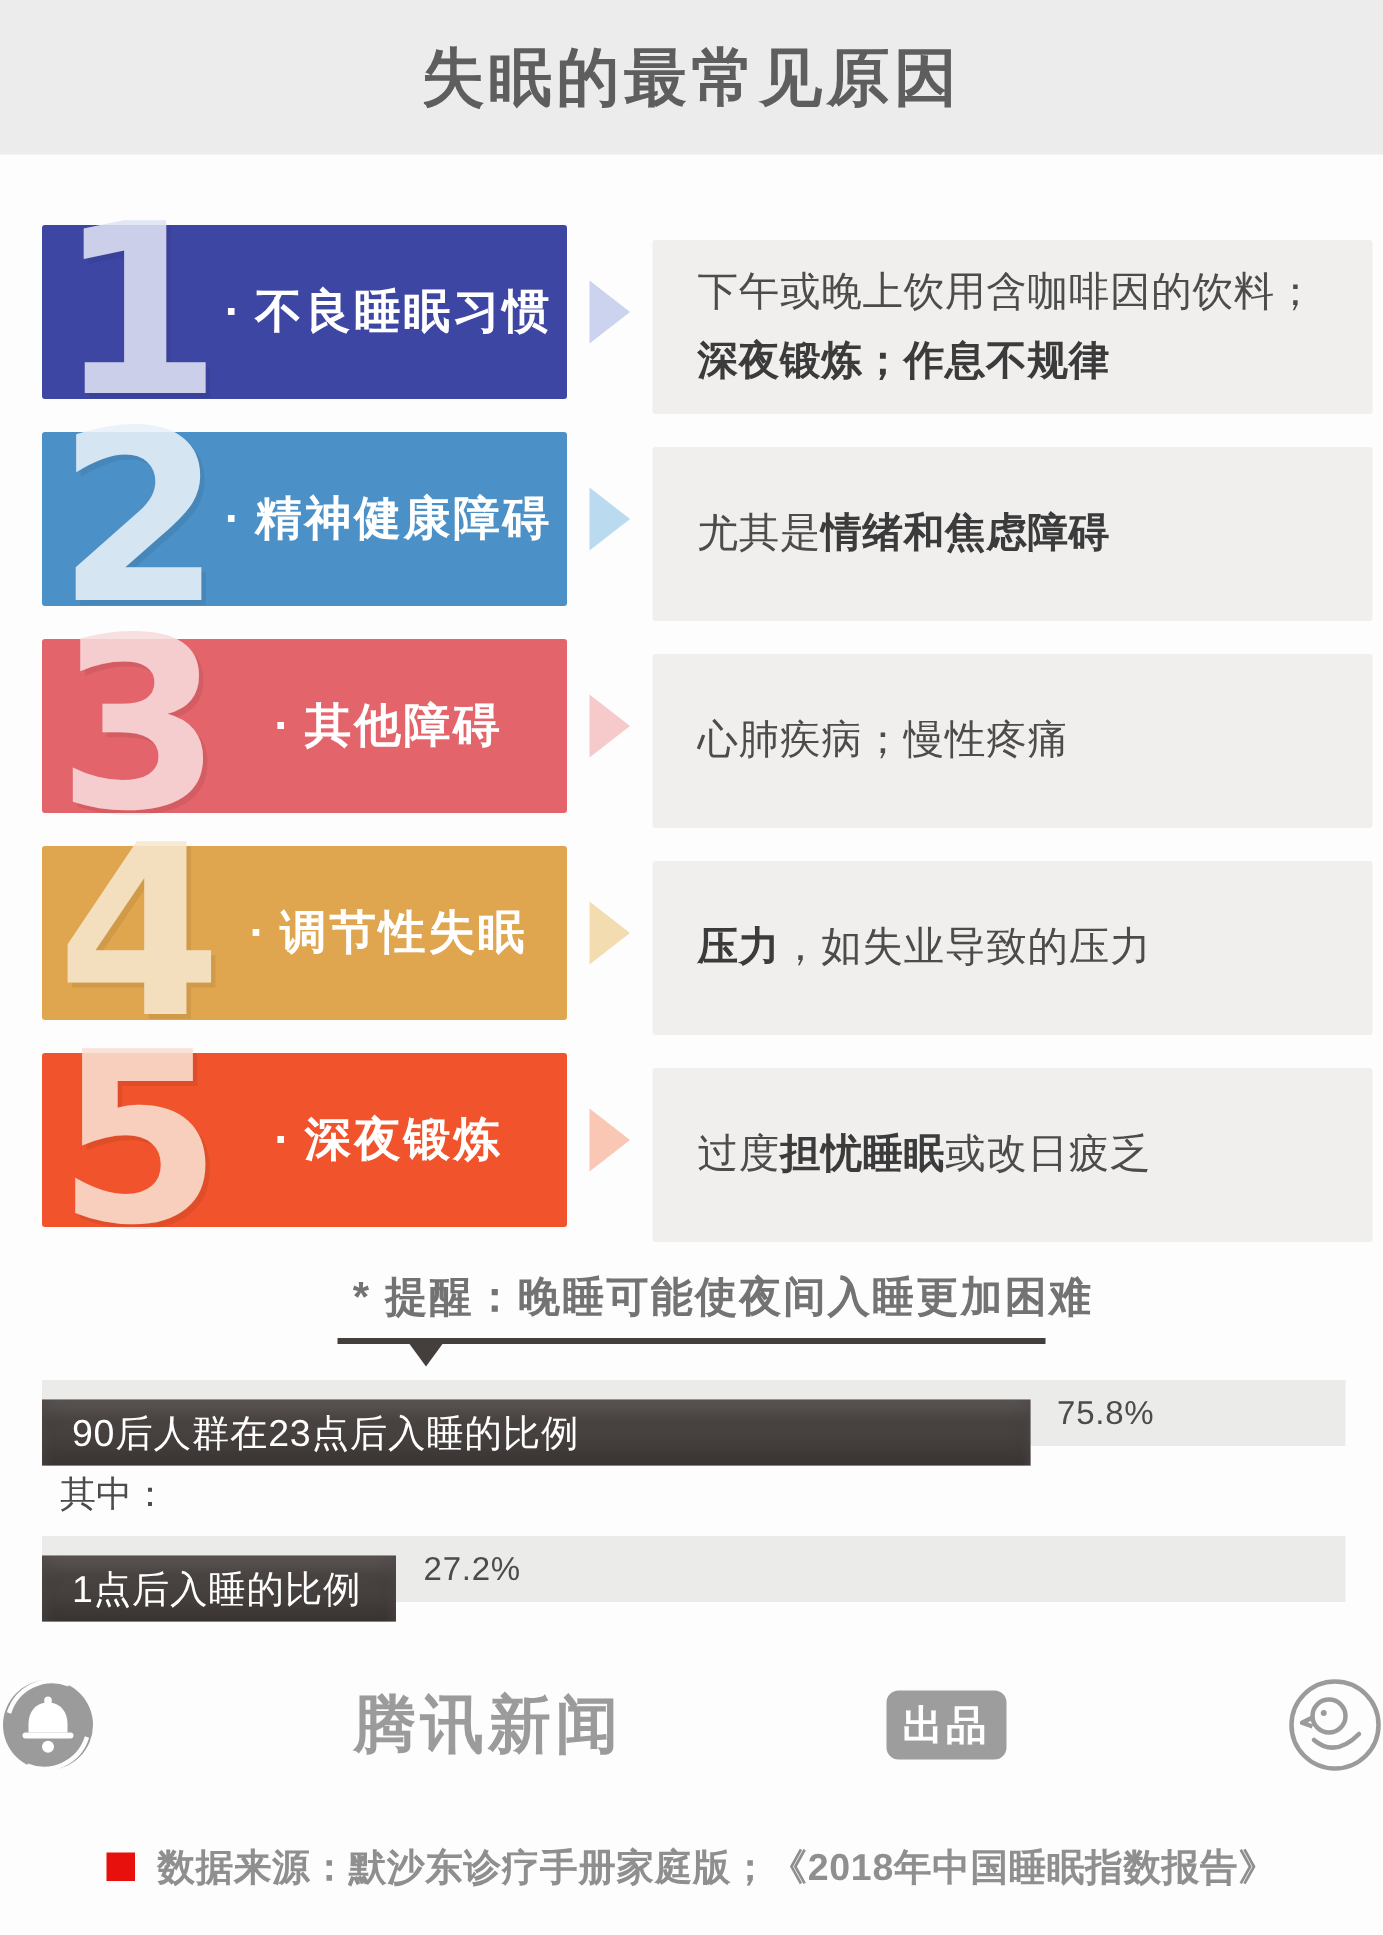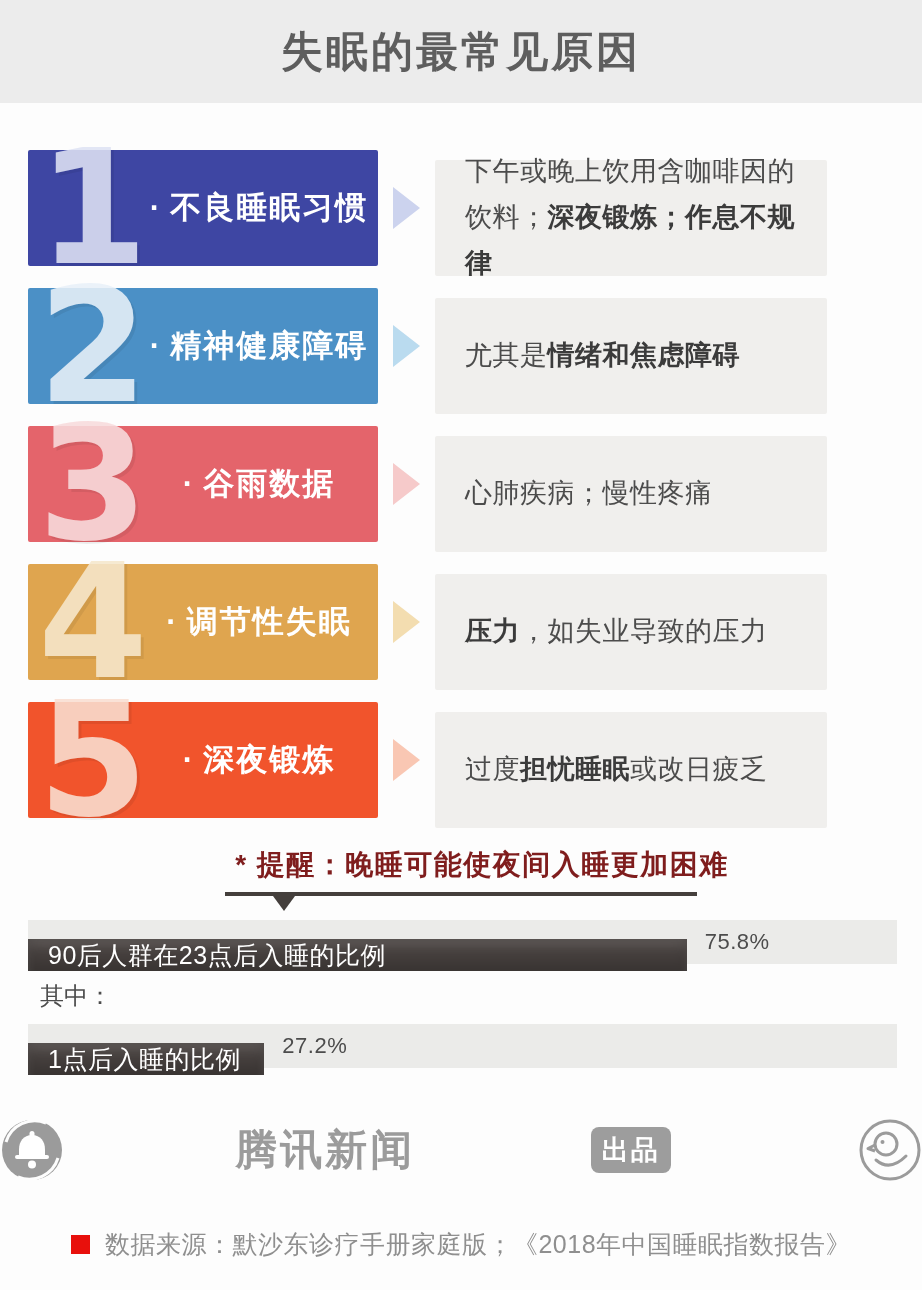--- a/index.html
+++ b/index.html
@@ -17,53 +17,53 @@
   .numeral{
     position:absolute;left:10px;top:50%;transform:translateY(-50%);
     font-family:"DejaVu Sans",sans-serif;font-size:158px;font-weight:700;line-height:1;
     opacity:.88;text-shadow:3px 3px 0 rgba(0,0,0,.08);pointer-events:none;
   }
   .cause-label{flex:1;margin-left:112px;text-align:center;color:#ffffff;
     font-size:31px;font-weight:700;letter-spacing:2px;white-space:nowrap;position:relative;}
   .bullet{margin-right:8px;}
   .arrow{width:0;height:0;border-top:21px solid transparent;border-bottom:21px solid transparent;
     border-left:27px solid #ccc;margin:0 15px;}
-  .desc-box{width:392px;height:116px;background:#f0efed;display:flex;align-items:center;
+  .desc-box{width:480px;height:116px;background:#f0efed;display:flex;align-items:center;
     box-sizing:border-box;padding:0 22px 0 30px;border-radius:2px;margin-top:20px;}
   .desc{font-size:27px;color:#4c4c4c;line-height:1.7;margin:0;letter-spacing:.5px;}
   .desc .b{font-weight:700;color:#3b3b3b;}
 
   .reminder{margin-top:28px;text-align:center;}
-  .reminder-text{font-size:28px;font-weight:700;color:#7f1d1d;letter-spacing:1.5px;padding-left:42px;}
+  .reminder-text{font-size:28px;font-weight:700;color:#737373;letter-spacing:1.5px;padding-left:42px;}
   .reminder-line{width:472px;height:4px;background:#443f3c;margin:8px auto 0;position:relative;}
   .pointer-down{position:absolute;left:48px;top:4px;width:0;height:0;
     border-left:11px solid transparent;border-right:11px solid transparent;border-top:15px solid #443f3c;}
 
   .chart{margin:24px 0 0 28px;}
   .track{width:869px;height:44px;background:#ebebe9;display:flex;align-items:center;}
-  .fill{height:32px;display:flex;align-items:center;overflow:hidden;
+  .fill{height:44px;display:flex;align-items:center;overflow:hidden;
     box-shadow:inset 0 8px 10px rgba(255,255,255,.10), inset 0 -10px 14px rgba(0,0,0,.20);margin-top:26px;}
   .bar-label{color:#ffffff;font-size:25px;padding-left:20px;white-space:nowrap;letter-spacing:.5px;}
   .pct{font-size:22px;color:#4c4c4c;margin-left:18px;letter-spacing:.5px;}
   .among{font-size:24px;color:#4c4c4c;margin:16px 0 12px 12px;}
 
   .footer{display:flex;align-items:center;justify-content:space-between;margin-top:50px;}
   .tencent-logo{width:64px;height:64px;flex:none;}
   .tencent-text{font-size:42px;font-weight:700;color:#9b9b9b;letter-spacing:3px;margin:0 14px 0 10px;}
   .badge{background:#9d9d9d;color:#ffffff;font-size:27px;font-weight:700;
     padding:5px 11px;border-radius:8px;letter-spacing:2px;}
   .guyu{display:flex;align-items:center;margin-left:26px;}
   .guyu-logo{width:64px;height:64px;flex:none;}
   .guyu-col{margin-left:12px;}
   .guyu-text{font-family:"Liberation Serif","DejaVu Serif",serif;font-size:40px;color:#9b9b9b;letter-spacing:5px;line-height:1;}
   .guyu-sub{font-size:13px;color:#bcbcbc;letter-spacing:7px;text-align:right;margin-top:2px;}
 
   .source{display:flex;align-items:center;justify-content:center;margin-top:46px;}
   .source-marker{width:19px;height:19px;margin-right:15px;flex:none;}
-  .source-text{font-size:25px;color:#8f8f8f;letter-spacing:.5px;}
+  .source-text{font-size:25px;color:#8f8f8f;letter-spacing:.5px;font-weight:bold;}
 </style>
 </head>
 <body>
 
 <div class="header">
   <div class="title">失眠的最常见原因</div>
 </div>
 
 <div class="causes">
 
@@ -85,21 +85,21 @@
     </div>
     <div class="arrow" style="border-left-color: rgb(186, 219, 239);"></div>
     <div class="desc-box">
       <p class="desc"><span>尤其是</span><span class="b">情绪和焦虑障碍</span></p>
     </div>
   </div>
 
   <div class="row">
     <div class="cause-bar" style="background-color: rgb(228, 100, 107);">
       <span class="numeral" style="color: rgb(248, 220, 221);">3</span>
-      <span class="cause-label"><span class="bullet">·</span><span>谷雨数据</span></span>
+      <span class="cause-label"><span class="bullet">·</span><span>其他障碍</span></span>
     </div>
     <div class="arrow" style="border-left-color: rgb(246, 202, 202);"></div>
     <div class="desc-box">
       <p class="desc"><span>心肺疾病；慢性疼痛</span></p>
     </div>
   </div>
 
   <div class="row">
     <div class="cause-bar" style="background-color: rgb(223, 165, 79);">
       <span class="numeral" style="color: rgb(246, 232, 205);">4</span>

